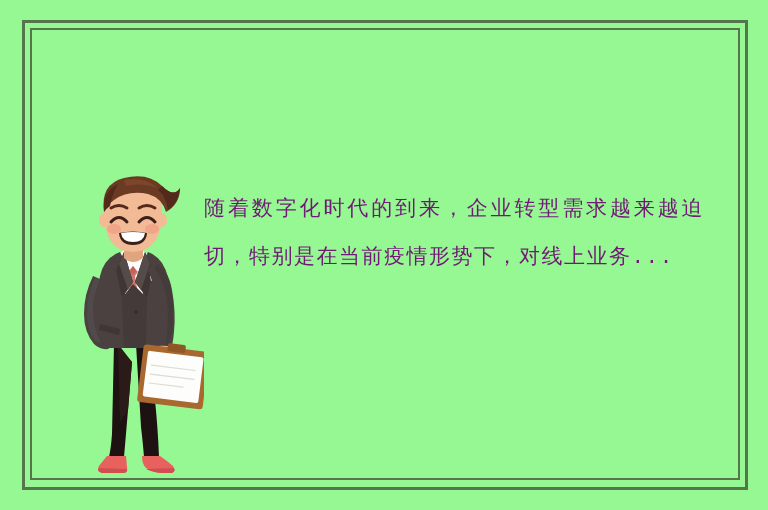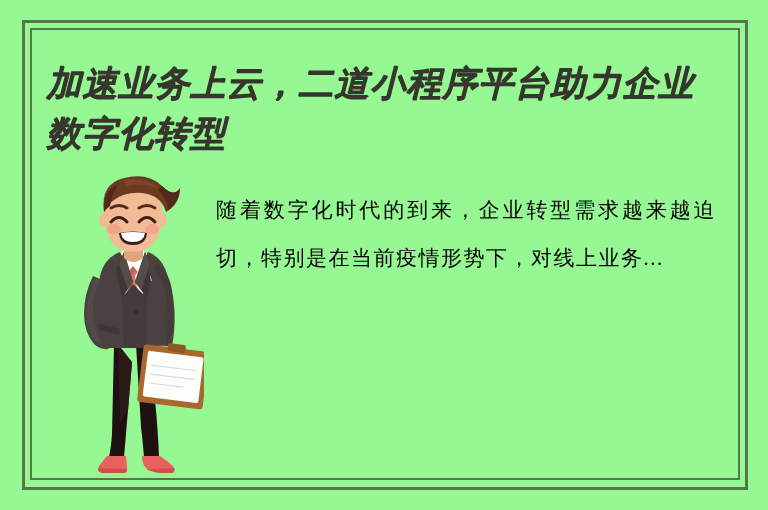--- a/index.html
+++ b/index.html
@@ -57,25 +57,25 @@
     line-height: 50px;
     letter-spacing: 1px;
     white-space: normal;
     word-break: break-all;
     text-shadow: 0.6px 0.6px 0 #36362e;
   }
 
   
   .excerpt {
     position: absolute;
-    left: 216px;
+    left: 204px;
     top: 186px;
     width: 500px;
-    color: #000000;
-    font-family: Liberation Serif, serif;
+    color: #701a75;
+    font-family: Liberation Mono, monospace;
     font-size: 21px;
     line-height: 48px;
     letter-spacing: 1.5px;
     text-align: justify;
     word-break: break-all;
   }
 
   
   .illustration {
     position: absolute;
@@ -87,21 +87,20 @@
   .illustration svg { display: block; width: 142px; height: 308px; }
 </style>
 </head>
 <body>
 
 <div id="poster">
 
   <div class="frame-outer"></div>
   <div class="frame-inner"></div>
 
-  <div class="title">加速业务上云，二道小程序平台助力企业数字化转型</div>
 
   <div class="excerpt">随着数字化时代的到来，企业转型需求越来越迫切，特别是在当前疫情形势下，对线上业务...</div>
 
   <div class="illustration">
     <svg viewBox="0 0 142 308" xmlns="http://www.w3.org/2000/svg">
 
       <path d="M52 172 L50 262 Q49 276 47 285 L62 285 Q64 262 66 238 L70 190 Z" fill="#1d1211"></path>
       <path d="M74 172 L79 255 Q81 272 82 285 L97 285 Q96 258 93 228 L90 178 Z" fill="#1d1211"></path>
       <path d="M56 172 L58 250 L66 238 L70 190 Z" fill="#2a1a18"></path>
 

